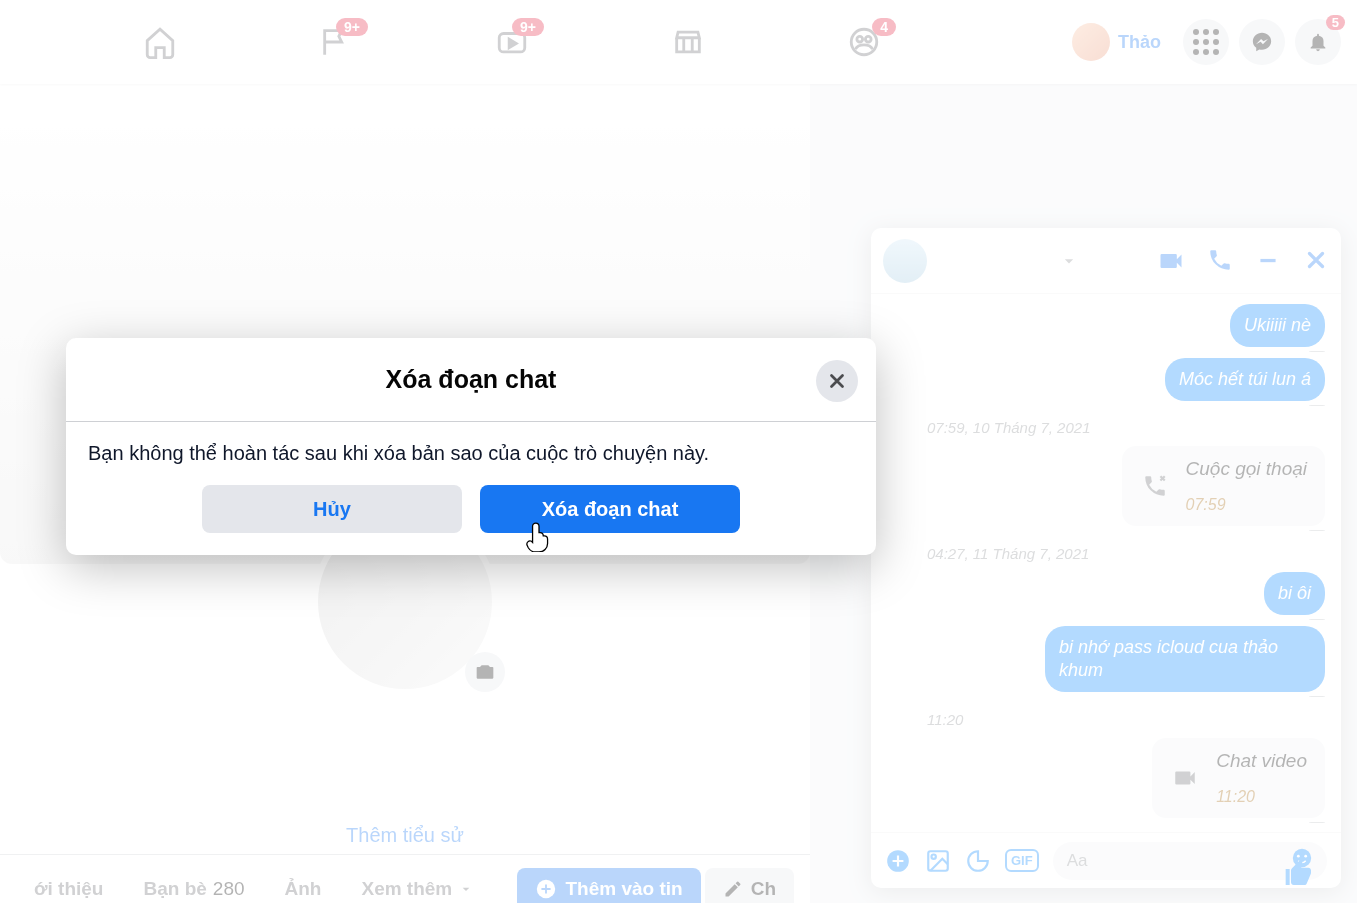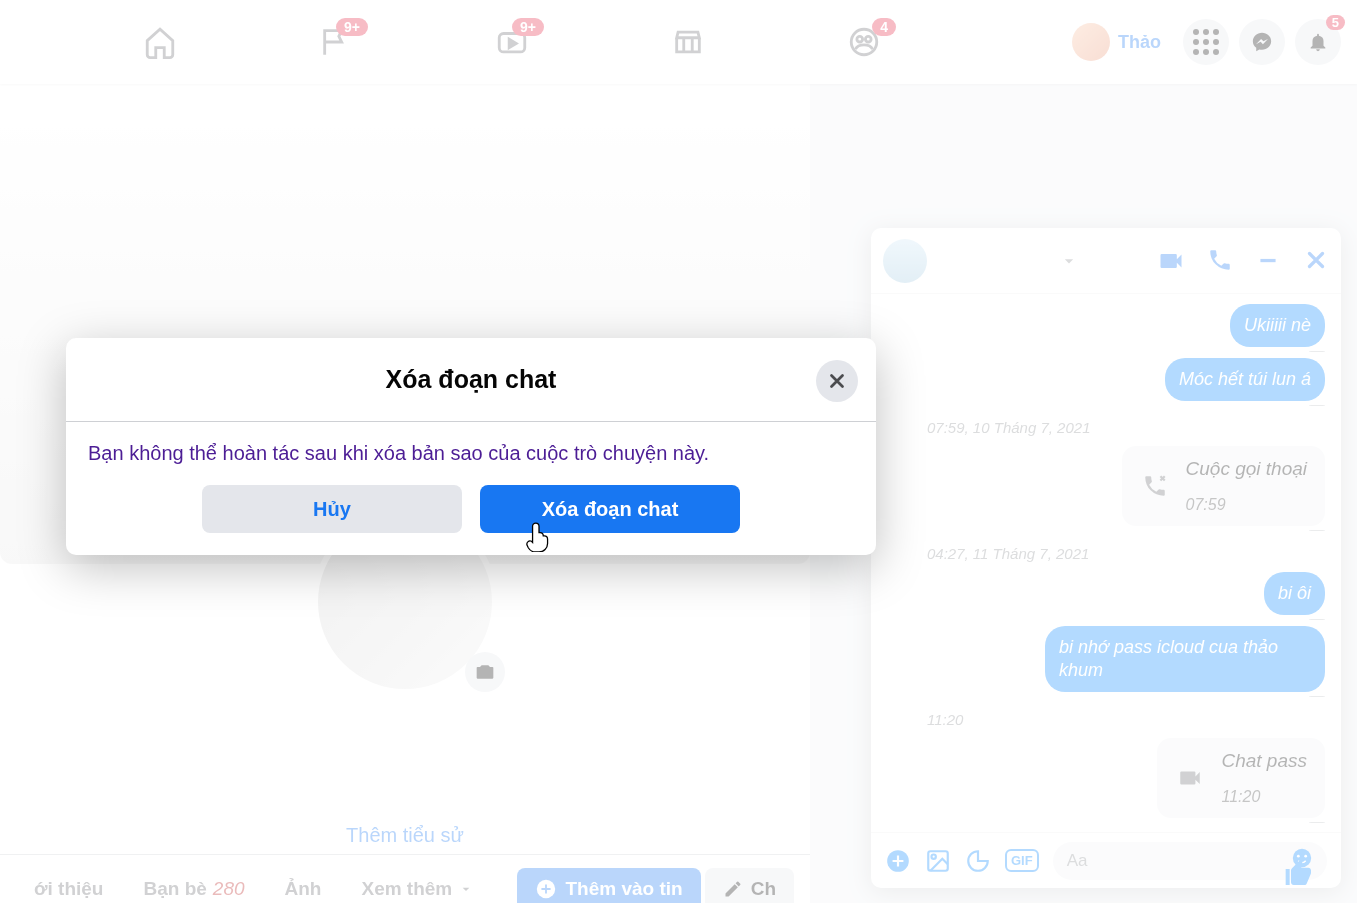--- a/index.html
+++ b/index.html
@@ -25,52 +25,52 @@
 .grid-dots span { width: 6px; height: 6px; background: #050505; border-radius: 50%; }
 
 
 .profile-area { position: absolute; top: 84px; left: 0; width: 810px; height: 819px; background: #fff; z-index: 5; }
 .cover { width: 100%; height: 480px; background: linear-gradient(180deg,#ffffff,#e8e8e8); border-radius: 0 0 12px 12px; }
 .prof-avatar { position: absolute; top: 425px; left: 50%; transform: translateX(-50%); width: 186px; height: 186px; border-radius: 50%; background: linear-gradient(135deg,#d0d0d0,#f0f0f0); border: 6px solid #fff; }
 .cam-badge { position: absolute; top: 568px; left: 50%; margin-left: 60px; width: 40px; height: 40px; background: #e4e6eb; border-radius: 50%; display:flex;align-items:center;justify-content:center; }
 .bio-link { position: absolute; top: 698px; left: 0; right: 0; text-align: center; color: #1877f2; font-size: 20px; font-weight: 500; margin-top: 42px; }
 .tabs-row { position: absolute; top: 770px; left: 0; right: 0; height: 68px; border-top: 1px solid #ced0d4; display: flex; align-items: center; padding: 0 16px; gap: 4px; }
 .ptab { padding: 16px 18px; color: #65676b; font-size: 19px; font-weight: 600; display:flex; align-items:center; gap:6px; }
-.ptab .cnt { font-weight: 400; color: #b91c1c; font-style: italic; }
+.ptab .cnt { font-weight: 400; color: #000000; }
 .btn-prof { padding: 10px 18px; border-radius: 8px; font-size: 19px; font-weight: 600; display: flex; align-items: center; gap: 8px; }
 .btn-blue { background: #1877f2; color: #fff; }
 .btn-grey { background: #e4e6eb; color: #050505; }
 
 
 .chat-panel { position: absolute; right: 16px; top: 228px; width: 470px; height: 660px; background: #fff; border-radius: 10px; box-shadow: 0 4px 24px rgba(0,0,0,0.2); z-index: 20; display: flex; flex-direction: column; overflow: hidden; }
 .chat-head { height: 66px; display: flex; align-items: center; padding: 0 12px; gap: 12px; border-bottom: 1px solid #eee; }
 .chat-head .cavatar { width: 44px; height: 44px; border-radius: 50%; background: linear-gradient(180deg,#cde6f5,#a0c8e0); }
 .chat-head .carrow { color: #8a8d91; margin-left: 120px; }
 .chat-head .cicons { margin-left: auto; display: flex; gap: 22px; color: #1877f2; }
 .chat-body { flex: 1; overflow-y: auto; padding: 10px 16px; display:flex; flex-direction:column; gap:6px;font-style:italic; }
 .bubble { max-width: 280px; padding: 10px 14px; border-radius: 20px; font-size: 18px; line-height: 1.3; }
 .out { align-self: flex-end; background: #0084ff; color: #fff; }
 .timestamp { align-self: flex-start; color: #8a8d91; font-size: 15px; margin: 8px 0 4px; width:100%; }
 .ts-left { text-align: left; margin-left: 40px; }
 .call-item { align-self: flex-end; display: flex; align-items: center; gap: 16px; background: #f0f2f5; border-radius: 14px; padding: 12px 18px; color: #050505; }
 .call-item .ci-icon { width: 30px; height: 30px; display:flex; align-items:center; justify-content:center; color:#65676b; }
 .call-item .ci-title { font-size: 19px; font-weight: 500; }
-.call-item .ci-time { font-size: 16px; color: #404040; margin-top: 16px; }
+.call-item .ci-time { font-size: 16px; color: #a16207; margin-top: 16px; }
 .seen { width: 16px; height: 16px; border-radius: 50%; background: #bcc0c4; align-self: flex-end; margin-top:-2px; }
 .chat-input { height: 56px; display: flex; align-items: center; gap: 14px; padding: 0 14px; border-top: 1px solid #eee; }
 .chat-input .ci { color: #0084ff; display:flex; }
 .chat-input .field { flex: 1; background: #f0f2f5; border-radius: 20px; height: 38px; display: flex; align-items: center; padding: 0 14px; color: #8a8d91; font-size: 17px; gap:8px; }
 .thumb-float { position: absolute; right: 42px; bottom: 10px; color: #0084ff; z-index: 25; }
 
 
 .modal { position: absolute; top: 338px; left: 66px; width: 810px; background: #fff; border-radius: 10px; box-shadow: 0 12px 48px rgba(0,0,0,0.25); z-index: 100; }
 .modal-head { height: 84px; display: flex; align-items: center; justify-content: center; position: relative; border-bottom: 1px solid #ced0d4; }
 .modal-title { font-size: 25px; font-weight: 700; color: #050505; }
 .modal-close { position: absolute; right: 18px; top: 22px; width: 42px; height: 42px; border-radius: 50%; background: #e4e6eb; display: flex; align-items: center; justify-content: center; color: #4b4c4f; }
-.modal-body { padding: 20px 22px 6px; font-size: 20px; color: #4c1d95; }
+.modal-body { padding: 20px 22px 6px; font-size: 20px; color: #0f172a; }
 .modal-foot { display: flex; justify-content: center; gap: 18px; padding: 14px 22px 22px; }
 .mbtn { flex: 0 0 260px; height: 48px; border-radius: 8px; font-size: 20px; font-weight: 600; display: flex; align-items: center; justify-content: center; border: none; }
 .mbtn-cancel { background: #e4e6eb; color: #1877f2; }
 .mbtn-confirm { background: #1877f2; color: #fff; }
 .highlight-box { position: absolute; border: 4px solid #ff0000; pointer-events: none; }
 .cursor { position: absolute; z-index: 200; pointer-events:none; }
 </style>
 </head>
 <body>
 
@@ -226,21 +226,21 @@
       <div class="bubble out">bi nhớ pass icloud cua thảo khum</div>
       <div class="seen"></div>
       <div class="timestamp ts-left">11:20</div>
       <div class="call-item">
         <div class="ci-icon">
           <svg width="26" height="26" viewBox="0 0 24 24" fill="currentColor">
             <path d="M17 10.5V7a1 1 0 0 0-1-1H4a1 1 0 0 0-1 1v10a1 1 0 0 0 1 1h12a1 1 0 0 0 1-1v-3.5l4 4v-11z"></path>
           </svg>
         </div>
         <div>
-          <div class="ci-title">Chat pass</div>
+          <div class="ci-title">Chat video</div>
           <div class="ci-time">11:20</div>
         </div>
       </div>
       <div class="seen"></div>
     </div>
   <div class="chat-input">
     <span class="ci">
         <svg width="26" height="26" viewBox="0 0 24 24" fill="currentColor">
           <circle cx="12" cy="12" r="10"></circle>
           <path d="M12 7v10M7 12h10" stroke="#fff" stroke-width="2"></path>

